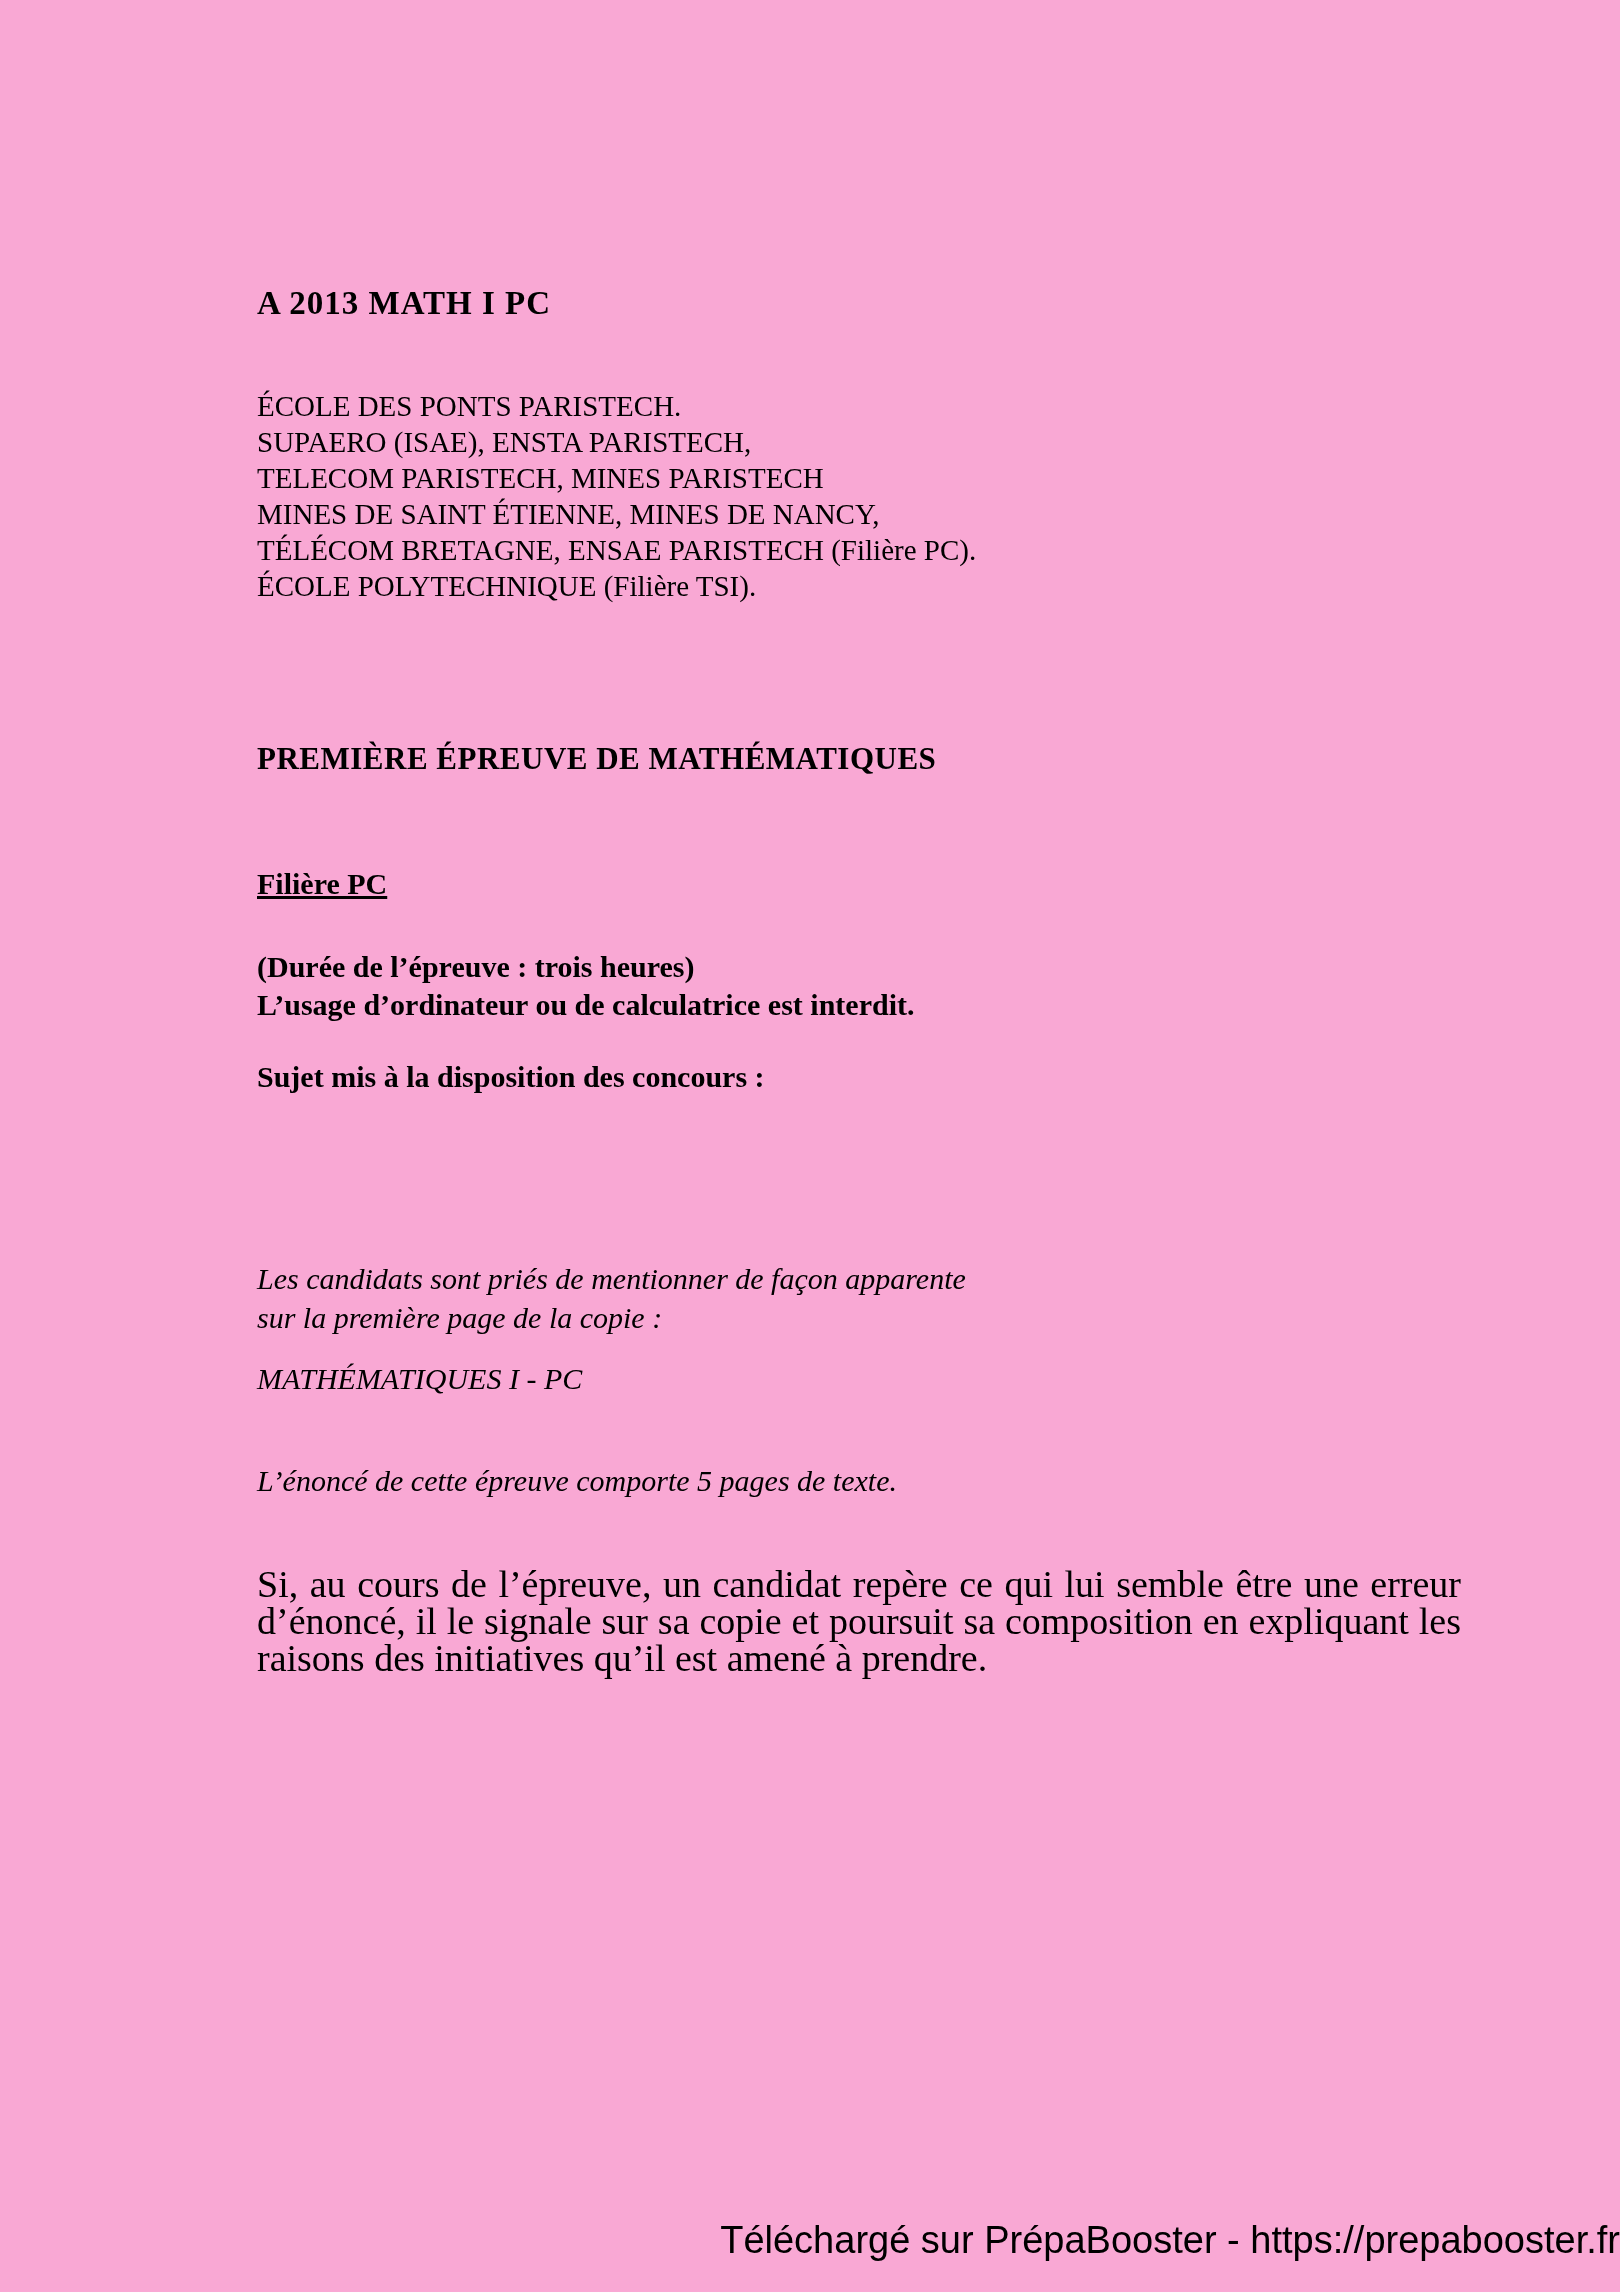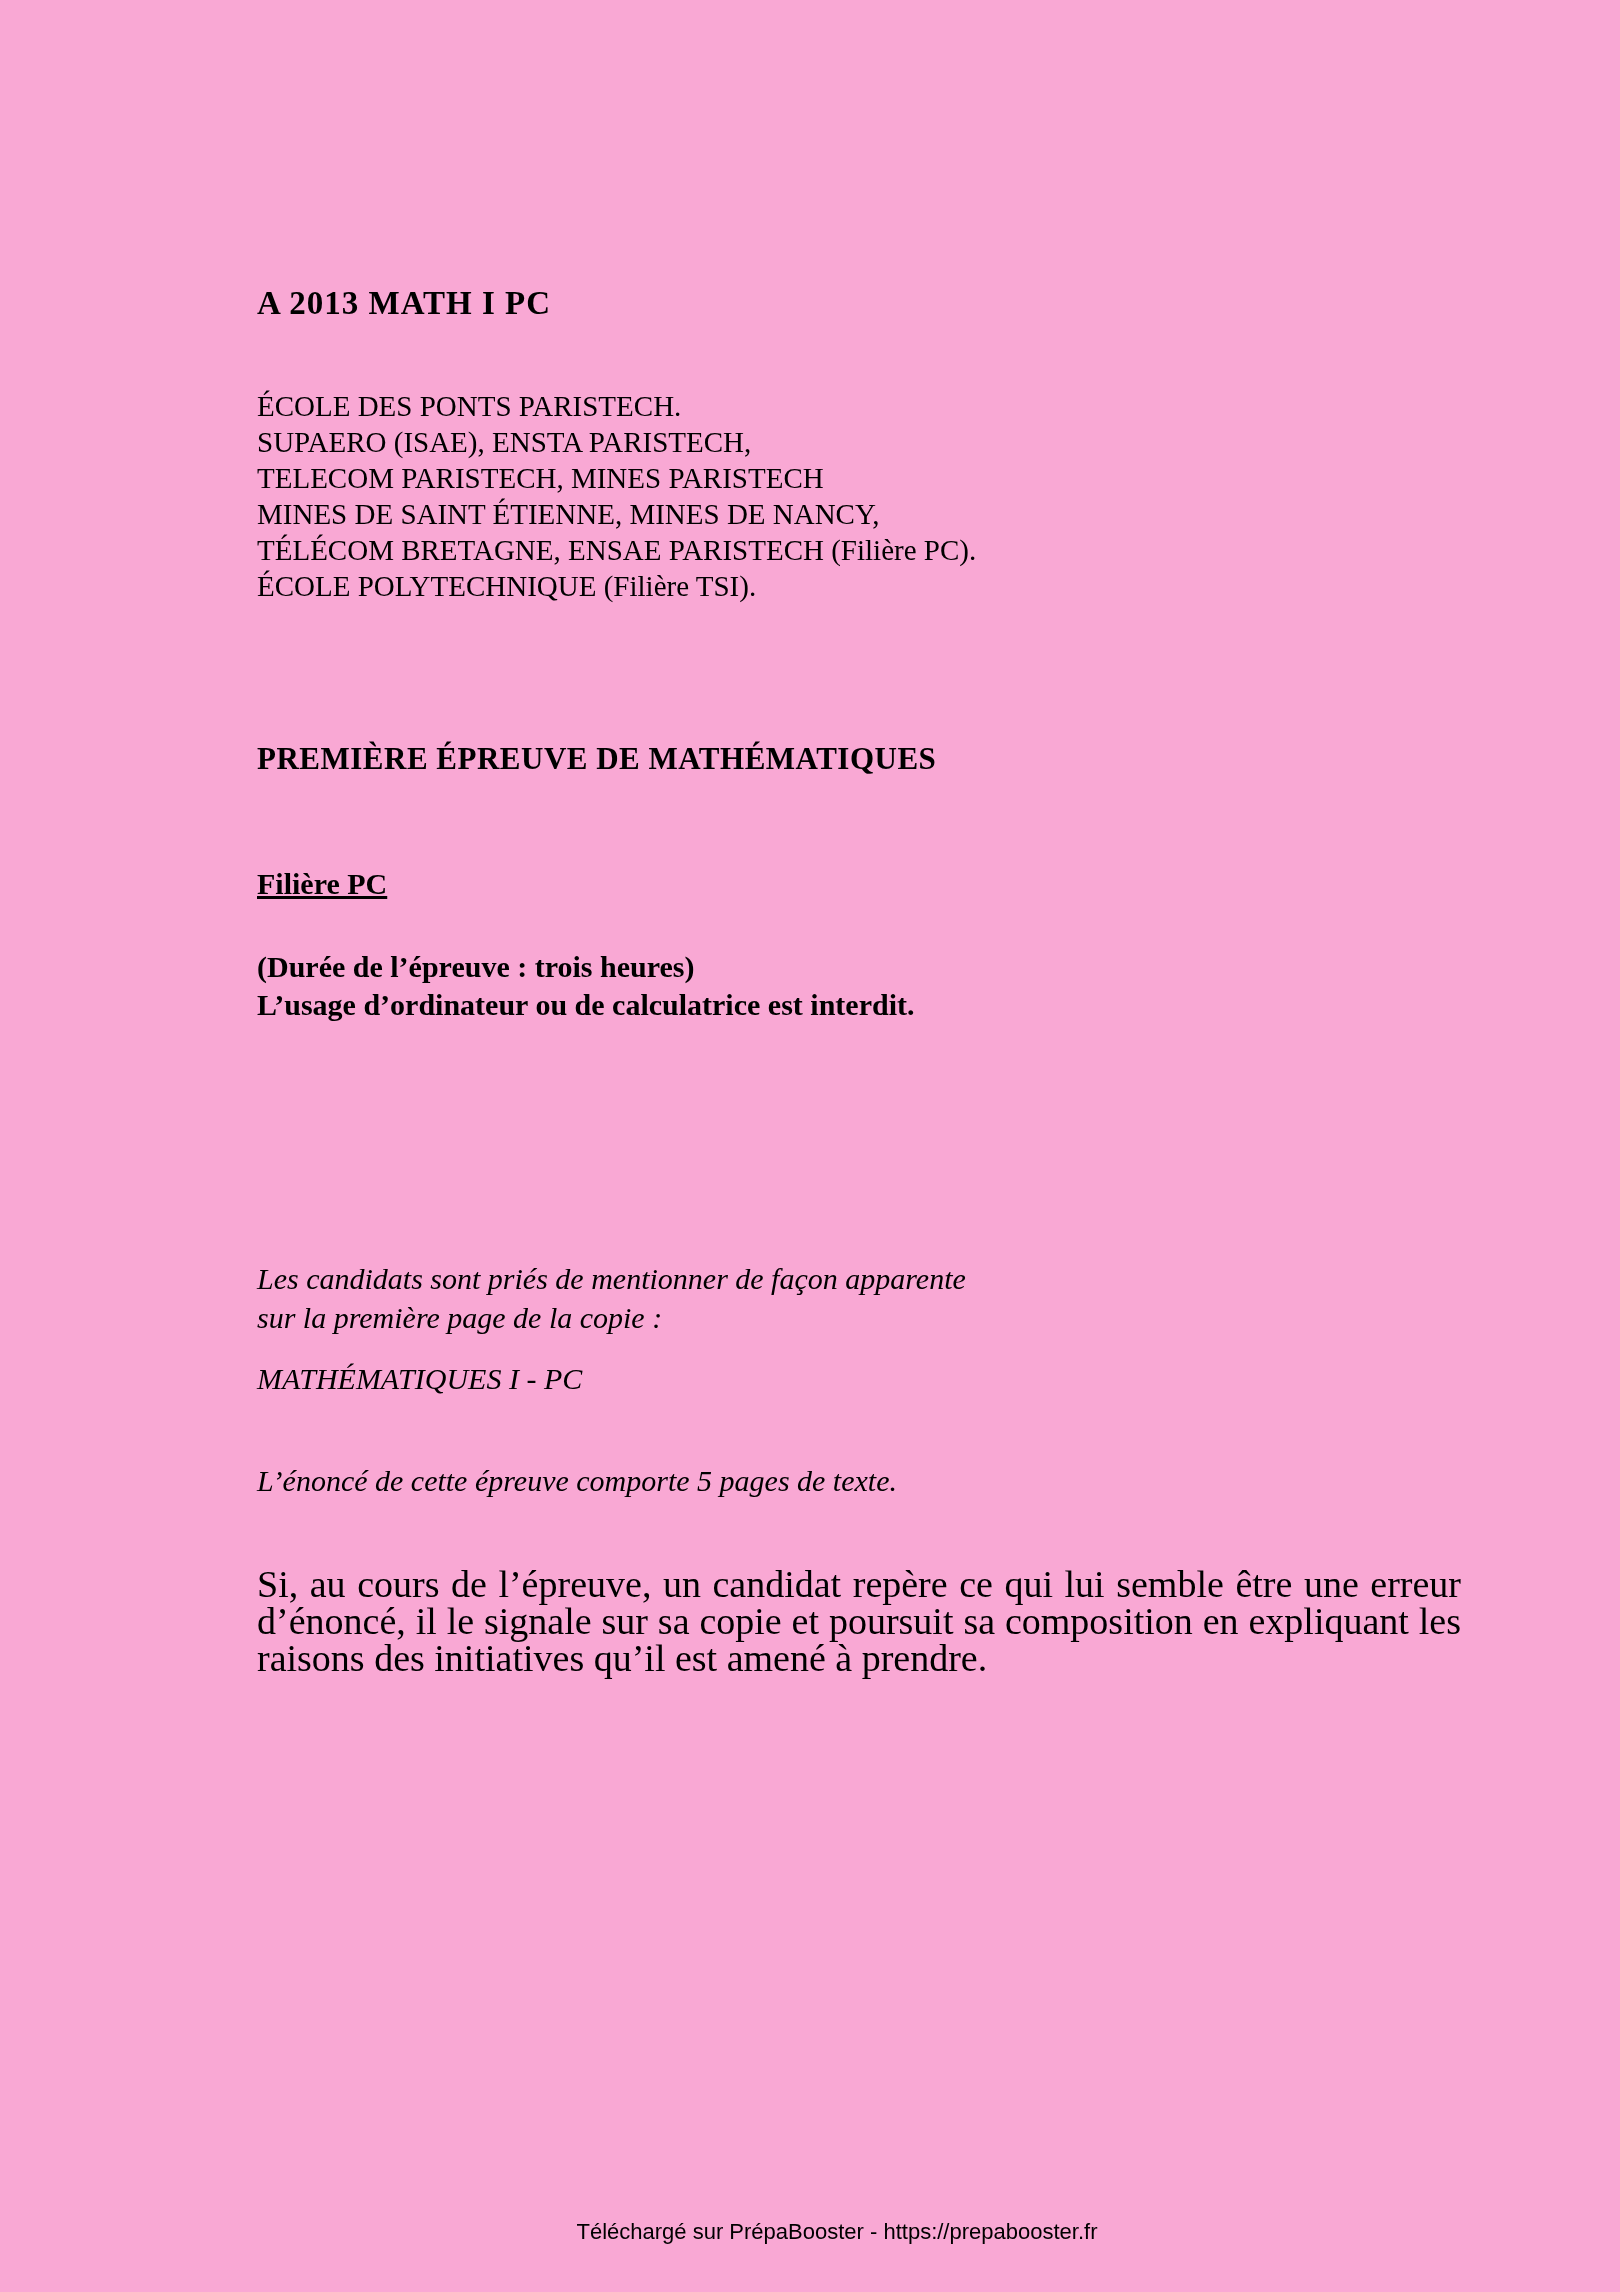--- a/index.html
+++ b/index.html
@@ -80,23 +80,23 @@
     text-align: justify;
     text-justify: inter-word;
   }
   .watermark {
     position: absolute;
     top: 2219px;
     left: 0;
     width: 1620px;
     padding-left: 54px;
     box-sizing: border-box;
-    text-align: center;
+    text-align: right;
     font-family: "Liberation Sans", sans-serif;
-    font-size: 22px;
+    font-size: 38px;
   }
 </style>
 </head>
 <body>
 
 <div class="page">
 
   <div class="abs doc-code">A 2013 MATH I PC</div>
 
   <div class="abs schools center">
@@ -112,20 +112,21 @@
   <div class="abs exam-title center bold">PREMIÈRE ÉPREUVE DE MATHÉMATIQUES</div>
 
   <div class="abs filiere center bold">Filière PC</div>
 
   <div class="abs duration center bold">
     <div>(Durée de l’épreuve : trois heures)</div>
     <div>L’usage d’ordinateur ou de calculatrice est interdit.</div>
   </div>
 
   <div class="abs availability center bold">
+    <div>Sujet mis à la disposition des concours :</div>
   </div>
 
   <div class="abs paper-label center italic">MATHÉMATIQUES I - PC</div>
 
   <div class="abs mention center italic">
     <div>Les candidats sont priés de mentionner de façon apparente</div>
     <div>sur la première page de la copie :</div>
   </div>
 
   <div class="abs length-note center italic">L’énoncé de cette épreuve comporte 5 pages de texte.</div>

